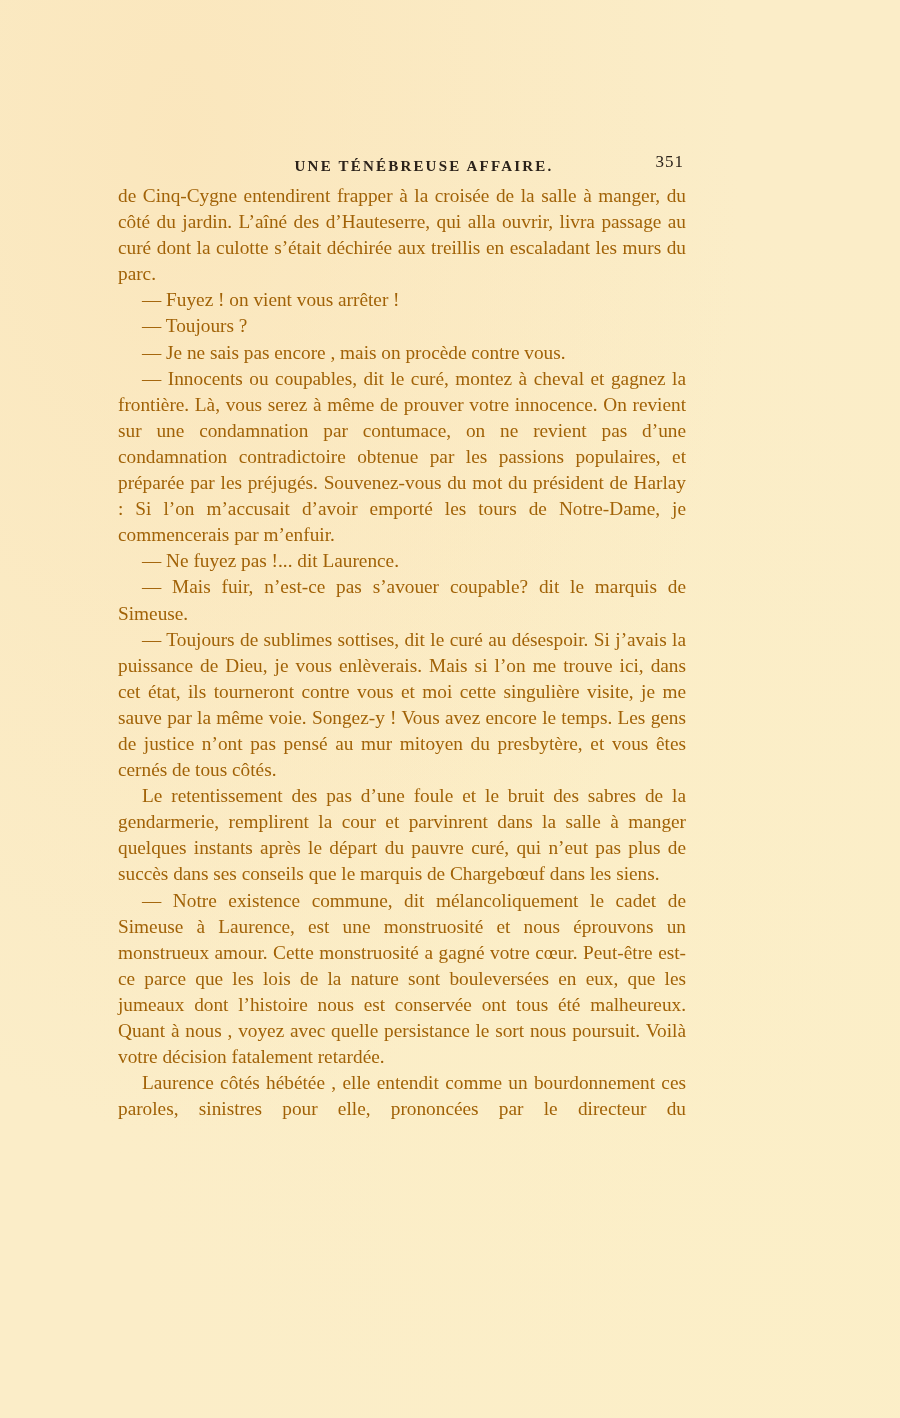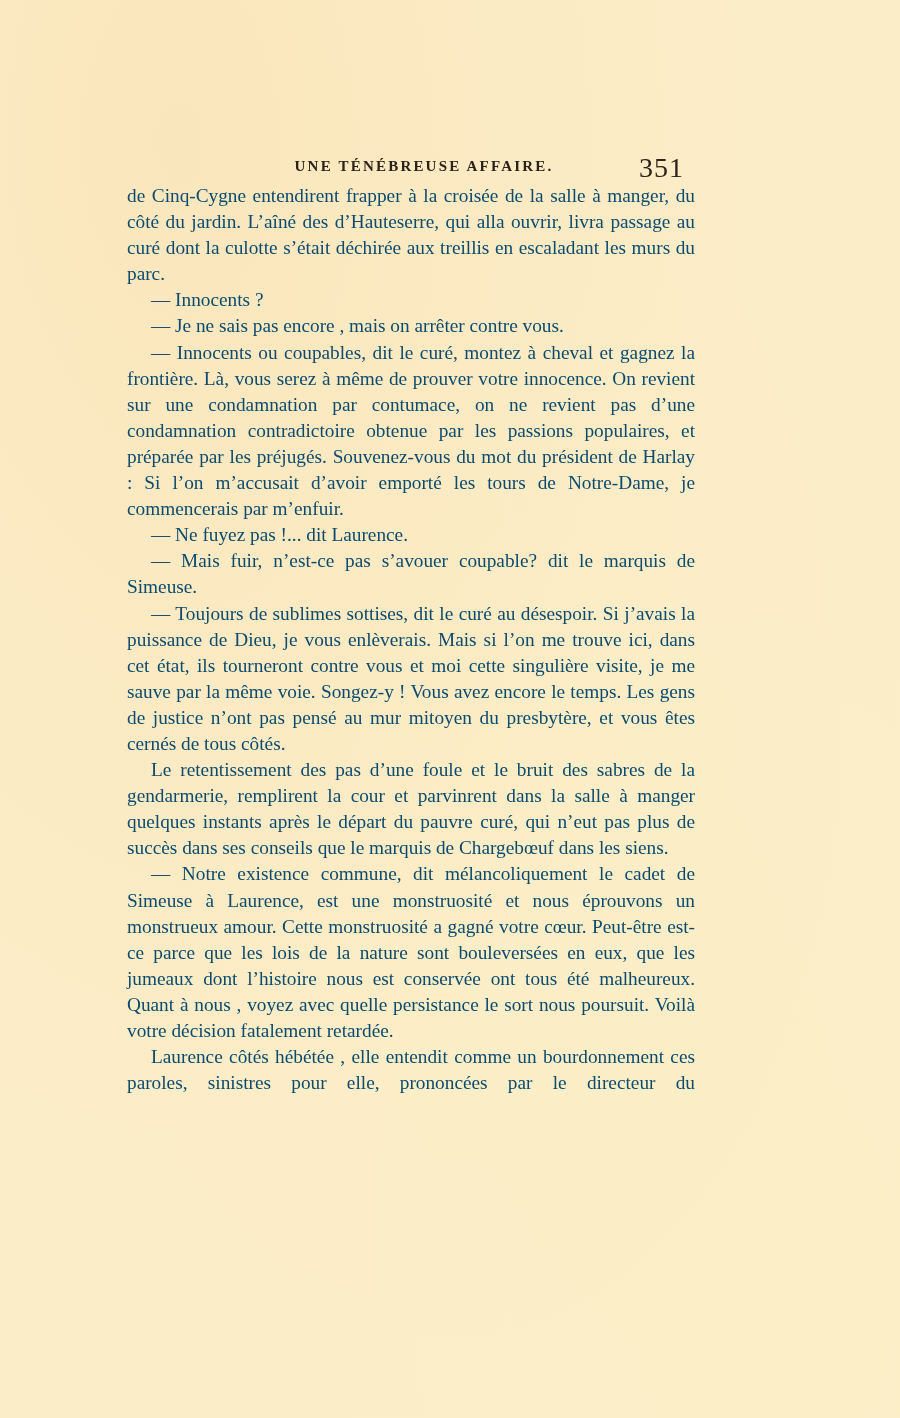--- a/index.html
+++ b/index.html
@@ -41,34 +41,33 @@
       font-size: 15px;
       font-weight: bold;
       letter-spacing: 2.2px;
       padding-left: 44px;
       color: #2b221a;
     }
     .page-number {
       position: absolute;
       right: 2px;
       top: 2px;
-      font-size: 28px;
+      font-size: 17px;
       color: #2b221a;
       letter-spacing: 1px;
     }
     .text-block {
       position: absolute;
       top: 183px;
       left: 118px;
       width: 568px;
       font-size: 19.3px;
       line-height: 26.1px;
       text-align: justify;
-      color: #0c4a6e;
-      margin-left: 9px;
+      color: #a16207;
     }
     .text-block p {
       margin: 0;
       text-align: justify;
       text-align-last: left;
     }
     .text-block p.indent {
       text-indent: 24px;
     }
     .text-block p.justify-last {
@@ -80,22 +79,23 @@
 
 <div class="page">
 
   <div class="running-head">
     <div class="running-title">UNE TÉNÉBREUSE AFFAIRE.</div>
     <div class="page-number">351</div>
   </div>
 
   <div class="text-block">
     <p>de Cinq-Cygne entendirent frapper à la croisée de la salle à manger, du côté du jardin. L’aîné des d’Hauteserre, qui alla ouvrir, livra passage au curé dont la culotte s’était déchirée aux treillis en escaladant les murs du parc.</p>
-    <p class="indent">— Innocents ?</p>
-    <p class="indent">— Je ne sais pas encore , mais on arrêter contre vous.</p>
+    <p class="indent">— Fuyez ! on vient vous arrêter !</p>
+    <p class="indent">— Toujours ?</p>
+    <p class="indent">— Je ne sais pas encore , mais on procède contre vous.</p>
     <p class="indent">— Innocents ou coupables, dit le curé, montez à cheval et gagnez la frontière. Là, vous serez à même de prouver votre innocence. On revient sur une condamnation par contumace, on ne revient pas d’une condamnation contradictoire obtenue par les passions populaires, et préparée par les préjugés. Souvenez-vous du mot du président de Harlay : Si l’on m’accusait d’avoir emporté les tours de Notre-Dame, je commencerais par m’enfuir.</p>
     <p class="indent">— Ne fuyez pas !... dit Laurence.</p>
     <p class="indent">— Mais fuir, n’est-ce pas s’avouer coupable? dit le marquis de Simeuse.</p>
     <p class="indent">— Toujours de sublimes sottises, dit le curé au désespoir. Si j’avais la puissance de Dieu, je vous enlèverais. Mais si l’on me trouve ici, dans cet état, ils tourneront contre vous et moi cette singulière visite, je me sauve par la même voie. Songez-y ! Vous avez encore le temps. Les gens de justice n’ont pas pensé au mur mitoyen du presbytère, et vous êtes cernés de tous côtés.</p>
     <p class="indent">Le retentissement des pas d’une foule et le bruit des sabres de la gendarmerie, remplirent la cour et parvinrent dans la salle à manger quelques instants après le départ du pauvre curé, qui n’eut pas plus de succès dans ses conseils que le marquis de Chargebœuf dans les siens.</p>
     <p class="indent">— Notre existence commune, dit mélancoliquement le cadet de Simeuse à Laurence, est une monstruosité et nous éprouvons un monstrueux amour. Cette monstruosité a gagné votre cœur. Peut-être est-ce parce que les lois de la nature sont bouleversées en eux, que les jumeaux dont l’histoire nous est conservée ont tous été malheureux. Quant à nous , voyez avec quelle persistance le sort nous poursuit. Voilà votre décision fatalement retardée.</p>
     <p class="indent justify-last">Laurence côtés hébétée , elle entendit comme un bourdonnement ces paroles, sinistres pour elle, prononcées par le directeur du</p>
   </div>
 
 </div>

